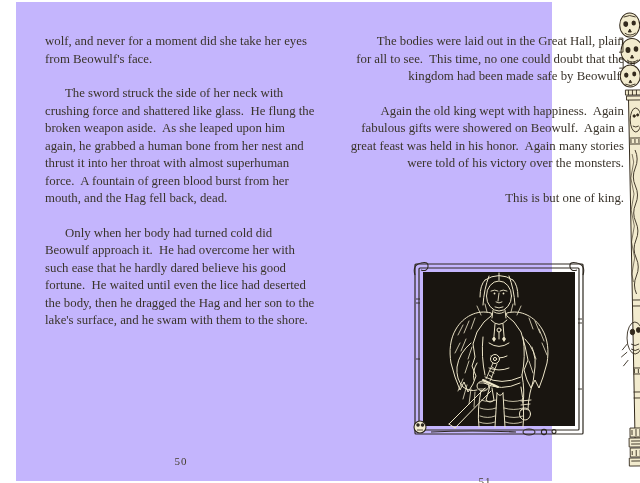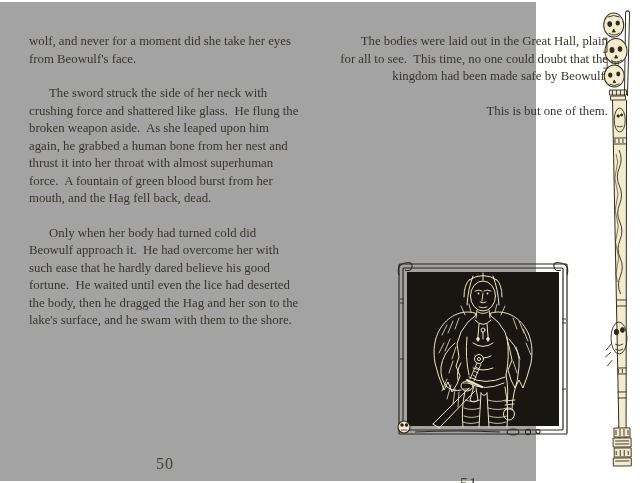--- a/index.html
+++ b/index.html
@@ -2,55 +2,56 @@
 <html><head>
 <meta charset="utf-8">
 <style>
   html,body{margin:0;padding:0;}
   body{
     width:640px;height:483px;position:relative;overflow:hidden;
     background:#ffffff;
     font-family:"Liberation Serif","DejaVu Serif",serif;
   }
   .sheet{
-    position:absolute;left:0;top:2px;width:536px;height:479px;
-    background:#a3a3a3;
+    position:absolute;left:16px;top:2px;width:536px;height:479px;
+    background:#c4b5fd;
   }
   .text-col{
     position:absolute;top:31px;
     font-size:12.8px;line-height:17.5px;color:#3a342b;
     text-align:left;
   }
   .text-col.left{left:29px;width:272px;}
   .text-col.right{left:330px;width:278px;text-align:right;}
   .para{margin:0 0 17px 0;white-space:pre-wrap;}
   .para.indent{text-indent:20px;}
   .pagenum{
-    position:absolute;top:453px;font-size:16px;color:#46402f;
+    position:absolute;top:453px;font-size:11px;color:#46402f;
     text-align:center;letter-spacing:1px;
   }
   .pagenum.l{left:29px;width:272px;}
   .pagenum.r{left:330px;width:278px;margin-top:20px;}
   .illus{position:absolute;left:395px;top:257px;width:176px;height:181px;}
   .staff{position:absolute;left:602px;top:6px;width:34px;height:466px;transform:rotate(-0.6deg);}
 </style>
 </head>
 <body>
 
 <div class="sheet">
 
   <div class="text-col left">
     <p class="para">wolf, and never for a moment did she take her eyes from Beowulf's face.</p>
     <p class="para indent">The sword struck the side of her neck with crushing force and shattered like glass.  He flung the broken weapon aside.  As she leaped upon him again, he grabbed a human bone from her nest and thrust it into her throat with almost superhuman force.  A fountain of green blood burst from her mouth, and the Hag fell back, dead.</p>
     <p class="para indent">Only when her body had turned cold did Beowulf approach it.  He had overcome her with such ease that he hardly dared believe his good fortune.  He waited until even the lice had deserted the body, then he dragged the Hag and her son to the lake's surface, and he swam with them to the shore.</p>
   </div>
 
   <div class="text-col right">
     <p class="para indent">The bodies were laid out in the Great Hall, plain for all to see.  This time, no one could doubt that the kingdom had been made safe by Beowulf.</p>
-    <p class="para indent">This is but one of them.</p>
+    <p class="para indent">Again the old king wept with happiness.  Again fabulous gifts were showered on Beowulf.  Again a great feast was held in his honor.  Again many stories were told of his victory over the monsters.</p>
+    <p class="para indent">This is but one of king.</p>
   </div>
 
   <svg class="illus" viewBox="0 0 176 181" role="img" aria-label="Ink portrait of the warrior Beowulf with long hair and a fur mantle over his shoulders, gripping a sword, on a black background inside a hand-drawn ornamental frame">
     <g stroke="#2e2820" stroke-width="1.2" fill="none" stroke-linecap="round">
       <rect x="4" y="5" width="168" height="170" rx="1"></rect>
       <rect x="8" y="9" width="160" height="162" rx="1"></rect>
     </g>
     <rect x="12" y="13" width="152" height="154" fill="#191510"></rect>
     <g stroke="#2e2820" stroke-width="1.1" fill="none">
       <path d="M4,16 Q1,6 10,4 Q18,2 17,8 Q16,13 10,11"></path>

